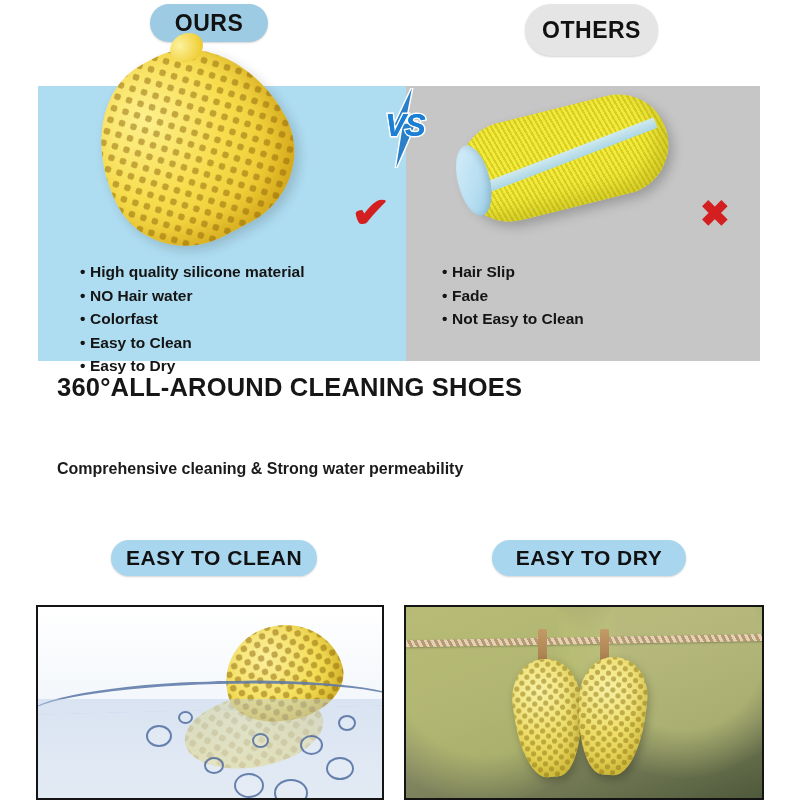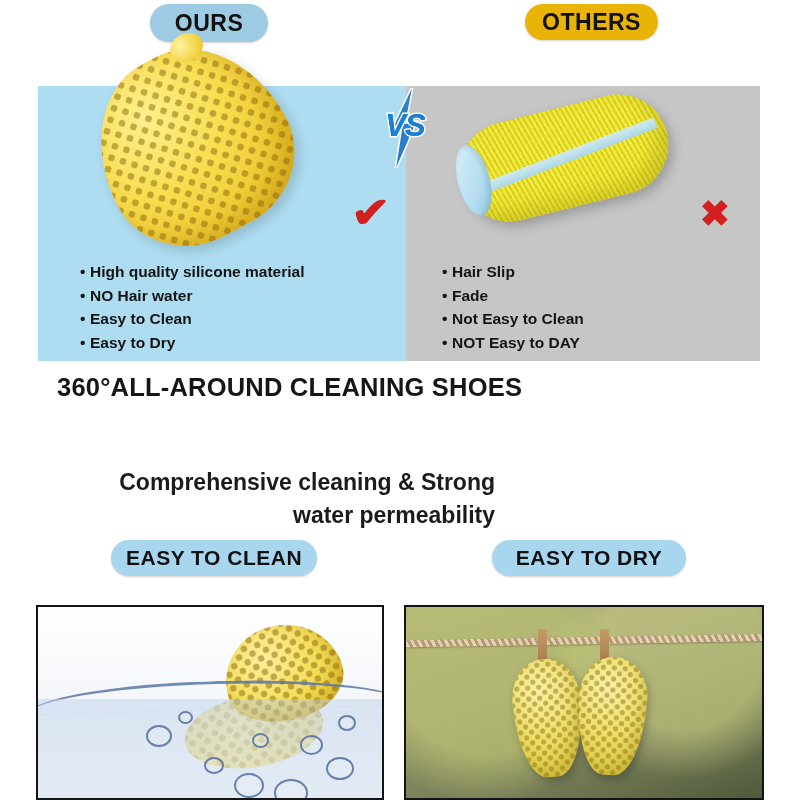--- a/index.html
+++ b/index.html
@@ -49,22 +49,22 @@
     width: 118px;
     height: 38px;
     background: #9ccbe3;
     font-size: 23px;
   }
 
   .pill-others {
     left: 525px;
     top: 4px;
     width: 133px;
-    height: 36px;
-    background: #eab308;
+    height: 52px;
+    background: #e5e5e5;
     font-size: 23px;
   }
 
   .panels {
     position: absolute;
     left: 38px;
     top: 86px;
     width: 722px;
     height: 275px;
     display: flex;
@@ -274,26 +274,25 @@
     color: #161616;
     letter-spacing: 0.2px;
     line-height: 1.18;
     margin: 4px 0 0 0;
   }
   .h-desc {
     position: absolute;
     left: 57px;
     top: 458px;
     width: 430px;
-    font-size: 23px;
+    font-size: 16px;
     font-weight: bold;
     color: #1b1b1b;
     line-height: 1.42;
-    margin: 8px;
-    text-align: right;
+    margin: 0;
   }
 
   
   .pill-clean {
     position: absolute;
     left: 111px;
     top: 540px;
     width: 206px;
     height: 36px;
     background: #a8d6ef;
@@ -443,41 +442,41 @@
             <div class="mesh"></div>
           </div>
           <div class="ours-nub"></div>
         </div>
 
         <div class="mark mark-check">✔</div>
 
         <ul class="feature-list">
           <li><span class="dot">•</span><span>High quality silicone material</span></li>
           <li><span class="dot">•</span><span>NO Hair water</span></li>
+          <li><span class="dot">•</span><span>Colorfast</span></li>
           <li><span class="dot">•</span><span>Easy to Clean</span></li>
           <li><span class="dot">•</span><span>Easy to Dry</span></li>
         </ul>
       </div>
 
       <div class="panel-others">
 
         <div class="others-product">
           <div class="others-roll">
             <div class="others-band"></div>
           </div>
           <div class="others-cap"></div>
         </div>
 
         <div class="mark mark-cross">✖</div>
 
         <ul class="feature-list">
           <li><span class="dot">•</span><span>Hair Slip</span></li>
           <li><span class="dot">•</span><span>Fade</span></li>
           <li><span class="dot">•</span><span>Not Easy to Clean</span></li>
-          <li><span class="dot">•</span><span>NOT Easy to DAY</span></li>
         </ul>
       </div>
     </div>
 
     <div class="vs-wrap">
       <svg class="vs-bolt" viewBox="0 0 34 80">
         <polygon points="24,0 6,38 15,36 8,80 28,34 17,36" fill="#ffffff" stroke="#ffffff" stroke-width="3"></polygon>
         <polygon points="24,0 6,38 15,36 8,80 28,34 17,36" fill="#2a7fc9"></polygon>
       </svg>
       <div class="vs-text">VS</div>

